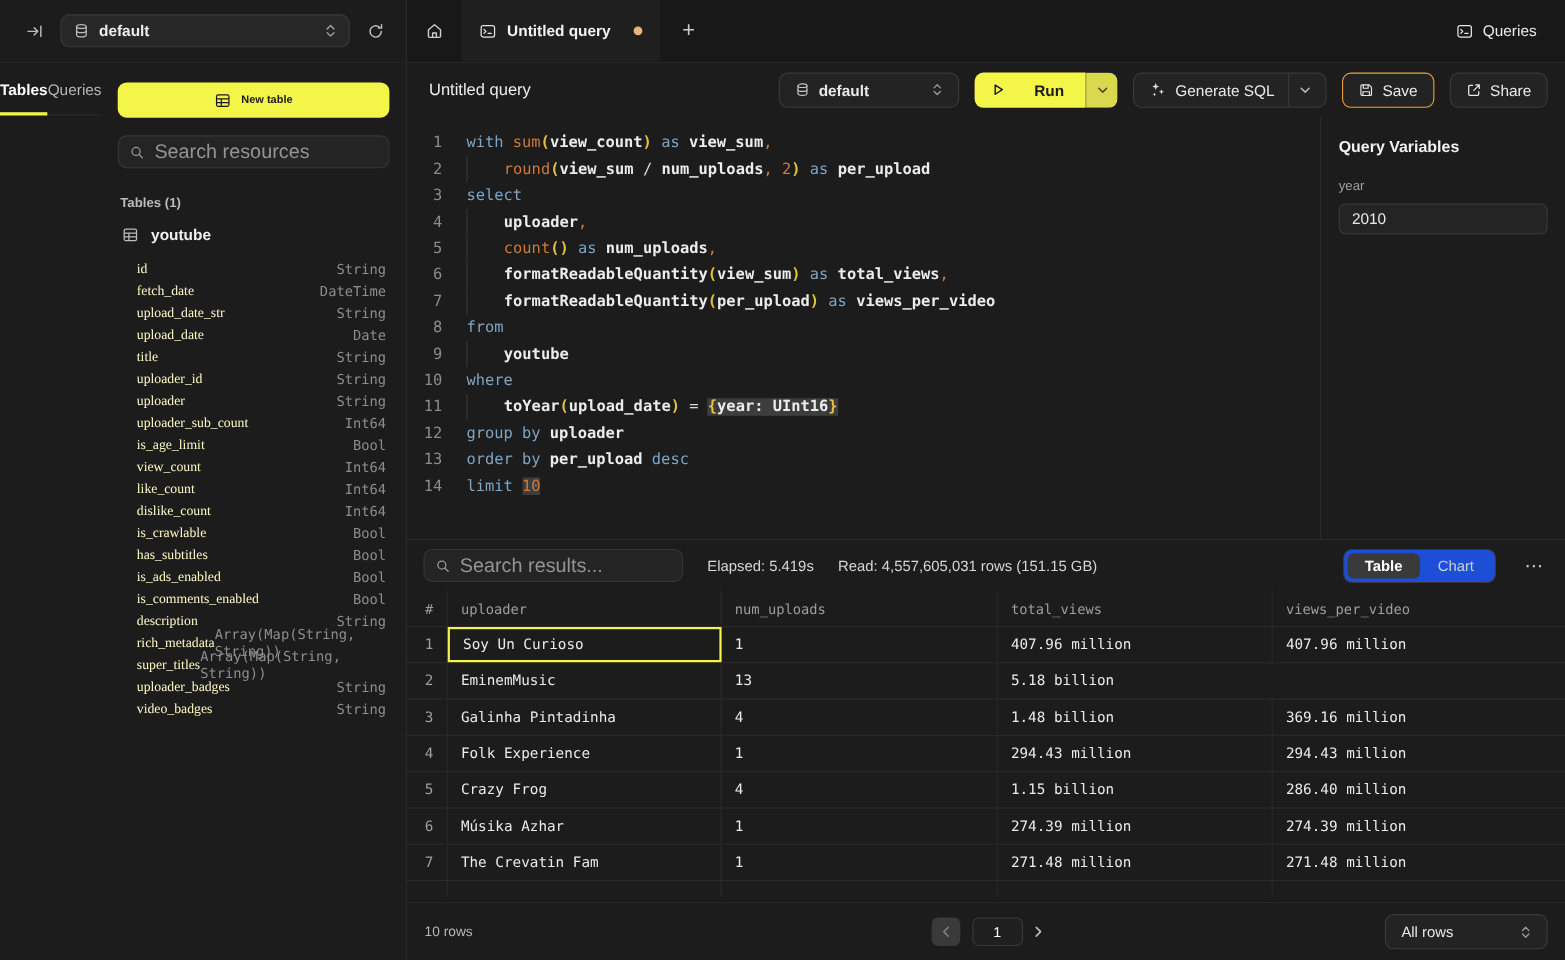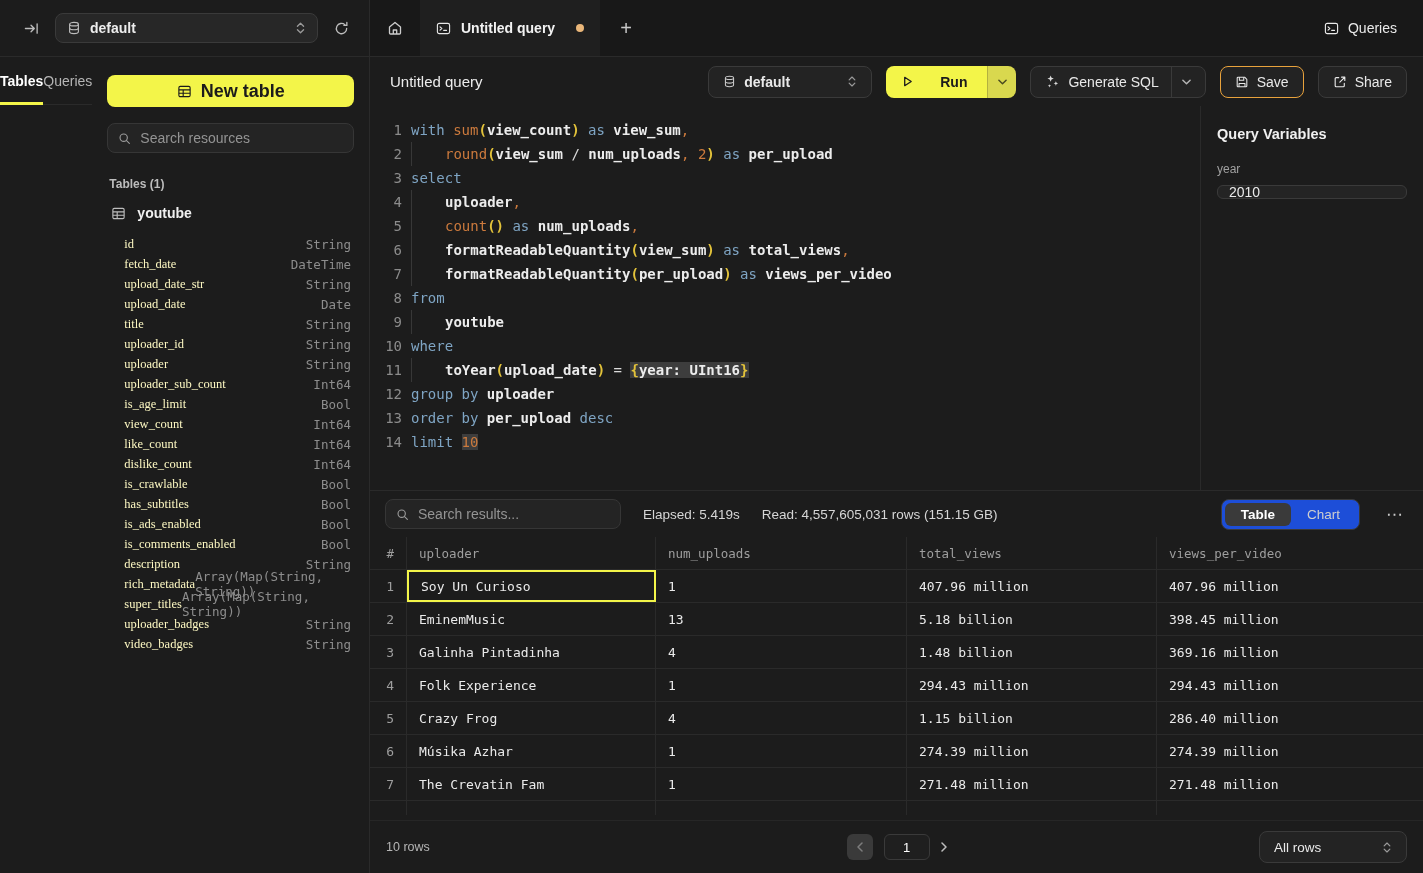--- a/index.html
+++ b/index.html
@@ -35,24 +35,24 @@
   
   .sidebar { width:370px; flex-shrink:0; border-right:1px solid #2a2a2a; display:flex; flex-direction:row; }
   .side-tabs { height:48px; display:flex; border-bottom:1px solid #2a2a2a; flex-shrink:0; }
   .side-tab { flex:1; display:flex; align-items:center; justify-content:center; font-size:14px;
     color:#b5b5b5; position:relative; }
   .side-tab.active { color:#ffffff; font-weight:600; }
   .side-tab.active::after { content:""; position:absolute; left:0; right:0; bottom:-1px; height:3px;
     background:var(--accent); }
   .side-body { padding:18px 15px 0; overflow:hidden; }
   .new-table-btn { width:100%; height:32px; border-radius:8px; display:flex; align-items:center;
-    justify-content:center; gap:9px; color:#1b1b1b; font-size:18px; font-weight:600; background:var(--accent); }
+    justify-content:center; gap:9px; color:#1b1b1b; font-size:10px; font-weight:600; background:var(--accent); }
   .search-box { margin-top:16px; height:30px; background:#242424; border:1px solid #363636;
     border-radius:8px; display:flex; align-items:center; gap:9px; padding:0 10px; color:#9a9a9a; }
-  .search-box input { flex:1; background:transparent; border:none; outline:none; color:#c4b5fd; font-size:14px; }
+  .search-box input { flex:1; background:transparent; border:none; outline:none; color:#c4b5fd; font-size:18px; }
   .search-box input::placeholder { color:#949494; }
   .section-label { margin:24px 2px 0; font-size:12px; font-weight:700; color:#bcbcbc; }
   .table-item { margin-top:12px; display:flex; align-items:center; gap:11px; padding:2px 4px;
     color:#f0f0f0; font-size:14px; font-weight:600; }
   .columns { margin-top:11px; font-family:"DejaVu Sans Mono", monospace; font-size:12.5px; }
   .col-row { display:flex; justify-content:space-between; align-items:center; height:20px; padding:0 3px 0 17px; }
   .col-name { color:#fef9c3;font-family:Liberation Serif, serif; }
   .col-type { color:#8d8d8d; }
 
   
@@ -73,34 +73,34 @@
   .save-btn { border-color:var(--save-border); }
   .seg { display:flex; background:#1d4ed8; border:1px solid #3a3a3a; border-radius:8px; padding:3px; }
   .seg-item { padding:4px 16px; font-size:13.5px; color:#cfcfcf; border-radius:6px; }
   .seg-item.active { background:#3a3a3a; color:#ffffff; font-weight:600; }
 
   
   .editor-row { height:384px; flex-shrink:0; display:flex; }
   .editor { flex:1; padding:12px 0 0; font-family:"DejaVu Sans Mono", monospace; font-size:14px; overflow:hidden; }
   .code-line { display:flex; height:24px; line-height:24px; }
   .gutter { width:32px; flex-shrink:0; text-align:right; color:#8b8b8b; }
-  .lcode { margin-left:9px; white-space:pre; }
+  .lcode { margin-left:22px; white-space:pre; }
   .tk-kw { color:#7fa5c4; }
   .tk-fn { color:#cc7a3d; }
   .tk-pr { color:#e2c23a; font-weight:600; }
   .tk-id { color:#ececec; font-weight:600; }
   .tk-pu { color:#cc7a3d; }
   .tk-op { color:#dcdcdc; }
   .tk-num { color:#cc7a3d; }
   .hl { background:#3d3d3d; }
   .tk-ind { display:inline-block; width:34px; border-left:1px solid #373737; height:24px; vertical-align:top; }
   .vars { width:223px; flex-shrink:0; border-left:1px solid #2a2a2a; padding:20px 16px; }
   .vars-title { font-size:14.5px; font-weight:600; color:#f0f0f0; }
   .var-label { margin-top:20px; font-size:12px; color:#a0a0a0; }
-  .var-input { margin-top:9px; width:100%; height:14px; background:#242424; border:1px solid #3a3a3a;
+  .var-input { margin-top:9px; width:100%; height:28px; background:#242424; border:1px solid #3a3a3a;
     border-radius:6px; color:#eaeaea; font-size:14px; padding:0 11px; outline:none; }
 
   
   .results { flex:1; min-height:0; border-top:1px solid #2a2a2a; display:flex; flex-direction:column; }
   .results-toolbar { height:46px; flex-shrink:0; display:flex; align-items:center; gap:22px; padding:0 15px; }
   .results-search { width:236px; margin-top:0; }
   .stat { font-size:13.5px; color:#d6d6d6; white-space:nowrap; }
   .results-toolbar .seg { margin-left:auto; }
   .more-btn { color:#c9c9c9; font-size:17px; letter-spacing:1px; padding:0 4px; }
 
@@ -490,21 +490,20 @@
               <div class="cell selected">Soy Un Curioso</div>
               <div class="cell">1</div>
               <div class="cell">407.96 million</div>
               <div class="cell">407.96 million</div>
             </div>
             <div class="trow">
               <div class="rnum">2</div>
               <div class="cell">EminemMusic</div>
               <div class="cell">13</div>
               <div class="cell">5.18 billion</div>
-              <div class="cell">398.45 million</div>
             </div>
             <div class="trow">
               <div class="rnum">3</div>
               <div class="cell">Galinha Pintadinha</div>
               <div class="cell">4</div>
               <div class="cell">1.48 billion</div>
               <div class="cell">369.16 million</div>
             </div>
             <div class="trow">
               <div class="rnum">4</div>

